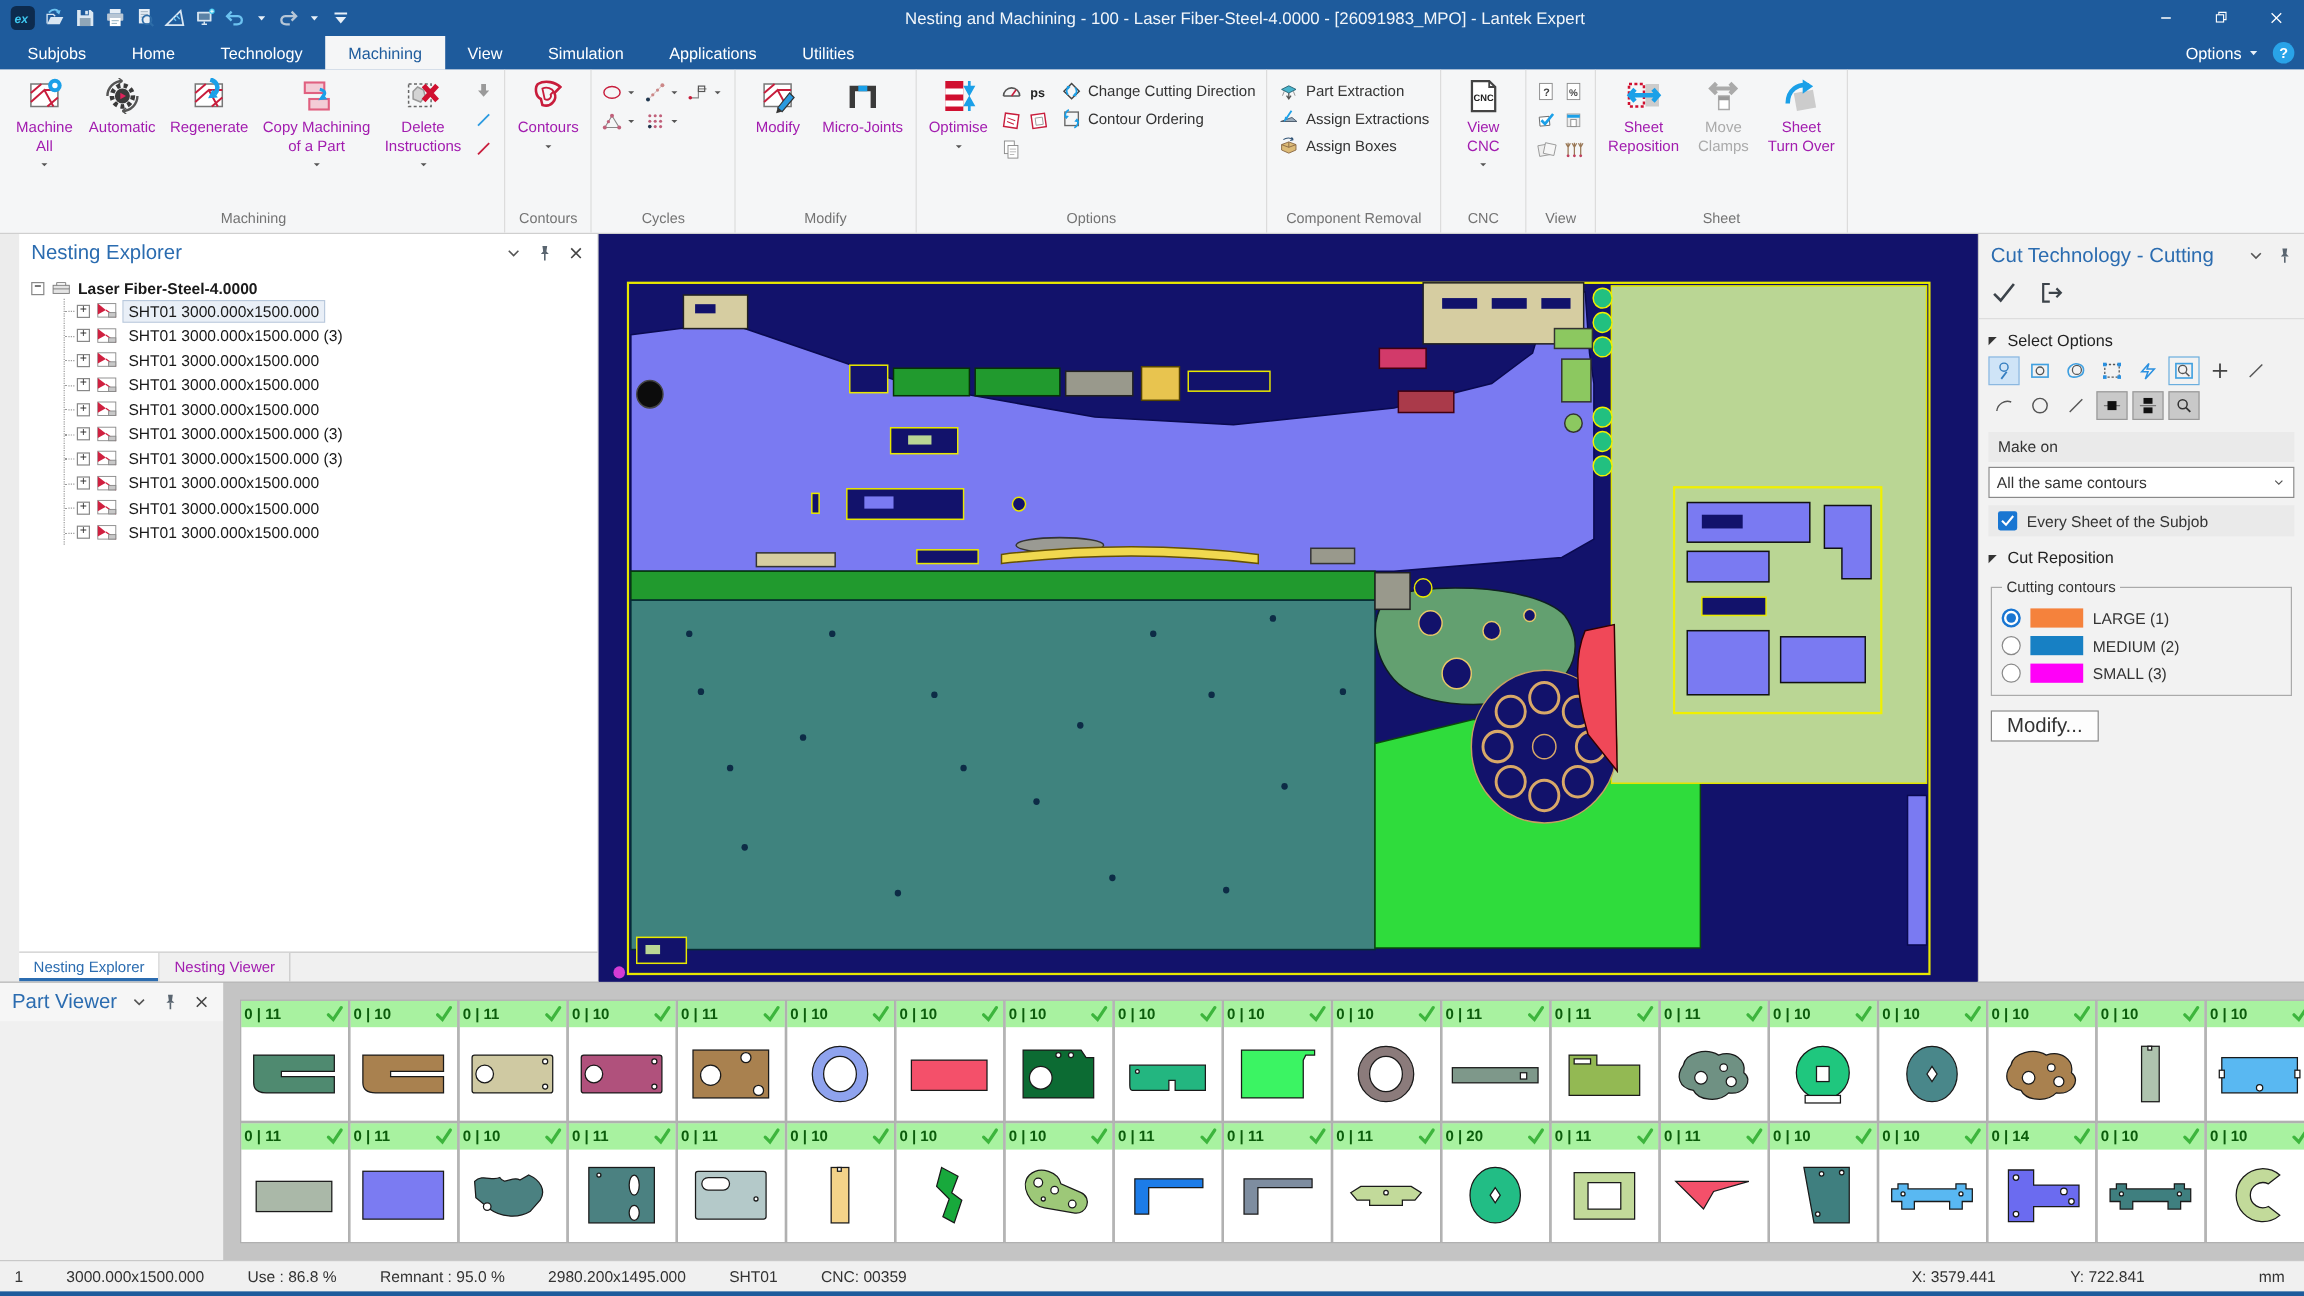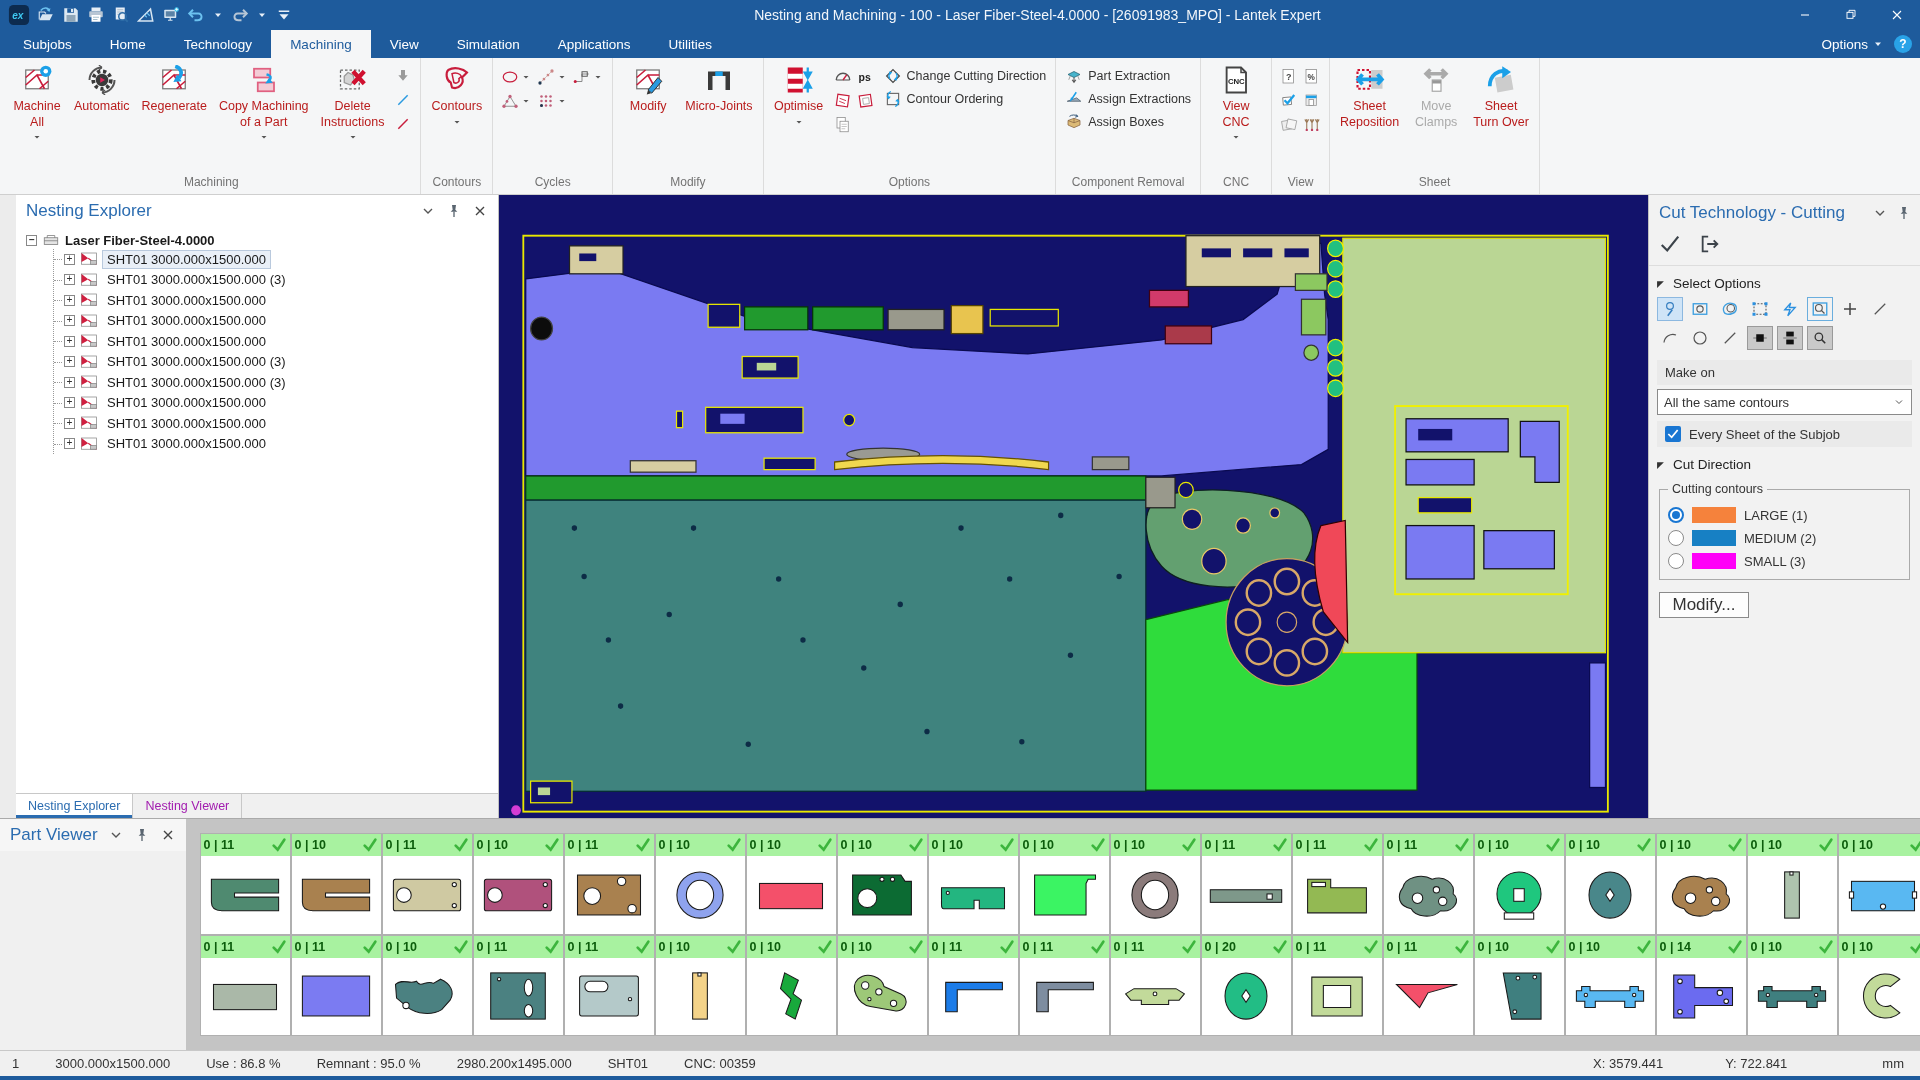--- a/index.html
+++ b/index.html
@@ -25,21 +25,21 @@
   .menu-right { margin-left:auto; display:flex; align-items:center; gap:10px; padding-right:8px; }
   .opt-menu { display:flex; align-items:center; gap:4px; }
   .help-circle { width:18px; height:18px; border-radius:50%; background:#29a3e8; color:#fff; font-size:12px; font-weight:bold; display:flex; align-items:center; justify-content:center; }
 
   
   .ribbon { height:137px; background:#f5f6f7; border-bottom:1px solid #cfcfcf; display:flex; flex:none; padding-left:2px; overflow:hidden; }
   .rib-group { display:flex; flex-direction:column; border-right:1px solid #dcdcdc; padding:3px 5px 0 5px; }
   .rib-body { flex:1; display:flex; align-items:stretch; gap:2px; }
   .rib-label { height:19px; text-align:center; font-size:12px; color:#737373; white-space:nowrap; padding:0 6px; }
   .rib-big { min-width:60px; padding:4px 5px 0 5px; display:flex; flex-direction:column; align-items:center; cursor:default; }
-  .rib-big .blabel { font-size:12.5px; color:#b91c1c; text-align:center; white-space:pre-line; line-height:1.25; margin-top:4px; }
+  .rib-big .blabel { font-size:12.5px; color:#a21caf; text-align:center; white-space:pre-line; line-height:1.25; margin-top:4px; }
   .rib-big.disabled .blabel { color:#aaa; }
   .rib-big .bcaret { margin-top:1px; }
   .rib-stack { display:flex; flex-direction:column; justify-content:flex-start; gap:6px; padding:6px 3px; }
   .rib-gridcol { display:flex; flex-direction:column; gap:4px; padding:6px 2px; }
   .rib-gridrow { display:flex; gap:3px; }
   .rib-small { display:flex; align-items:center; gap:1px; padding:1px; }
   .rib-links { display:flex; flex-direction:column; justify-content:flex-start; gap:5px; padding:6px 4px; }
   .rib-link { display:flex; align-items:center; gap:5px; font-size:12.5px; color:#333; white-space:nowrap; }
 
   
@@ -1199,21 +1199,21 @@
       <div class="checkrow">
         <span class="cbx" id="cbx">
             <svg viewBox="0 0 24 24">
               <path d="M5 12 L10 17 L19 6" fill="none" stroke="#fff" stroke-width="2.6"></path>
             </svg>
           </span>
         <span>Every Sheet of the Subjob</span>
       </div>
       <div class="rp-section-h">
         <span class="tri">◤</span>
-        <span>Cut Direction</span>
+        <span>Cut Reposition</span>
       </div>
       <fieldset class="quality-box">
         <legend>Cutting contours</legend>
         <div id="quality-rows">
             <div class="q-row">
               <span class="radio sel"></span>
               <span class="swatch" style="background: rgb(245, 130, 60);"></span>
               <span>LARGE (1)</span>
             </div>
             <div class="q-row">

